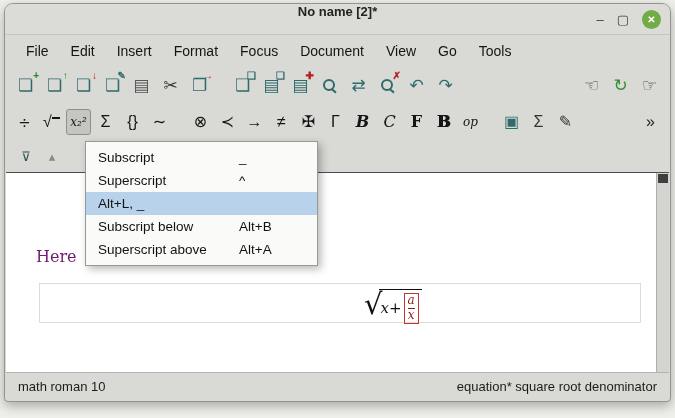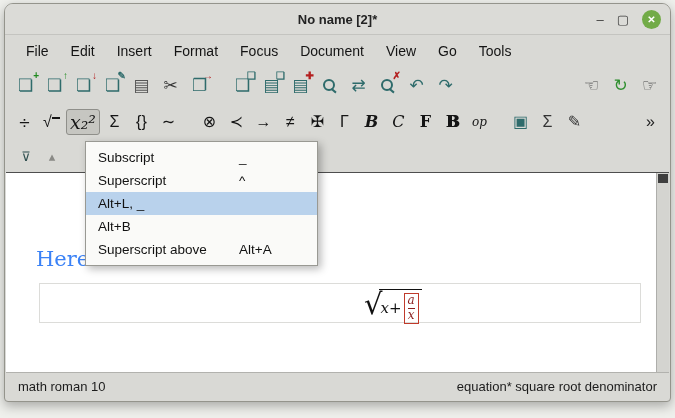--- a/index.html
+++ b/index.html
@@ -4,21 +4,21 @@
 <style>
   *{box-sizing:border-box;margin:0;padding:0}
   html,body{width:675px;height:418px}
   body{background:#eff0ec;font-family:"Liberation Sans",sans-serif;overflow:hidden;position:relative}
 
   .window{position:absolute;left:4px;top:3px;width:667px;height:399px;background:#d9d9d5;
           border:1px solid #94948c;border-radius:9px 9px 4px 4px;
           box-shadow:0 4px 12px rgba(0,0,0,.30);overflow:hidden}
 
   
-  .titlebar{height:31px;position:relative;display:flex;align-items:center;justify-content:center;
+  .titlebar{height:31px;position:relative;display:flex;justify-content:center;
             background:#dbdbd7;border-bottom:1px solid #c4c4c0}
   .title{font-weight:bold;font-size:13px;color:#232323}
   .winctrls{position:absolute;right:9px;top:0;height:100%;display:flex;align-items:center;gap:13px}
   .wc-glyph{font-size:13px;color:#3c3c3c;line-height:1}
   .closebtn{width:19px;height:19px;border-radius:50%;background:#72ab47;color:#fff;
             display:flex;align-items:center;justify-content:center;font-size:10px;font-weight:bold}
 
   
   .menubar{height:32px;display:flex;align-items:center;padding:0 10px}
   .menu-item{padding:6px 11px;font-size:14px;color:#141414;border-radius:3px}
@@ -35,35 +35,35 @@
   .tbi .accent{position:absolute;top:-1px;right:0;font-size:10px;font-weight:bold;line-height:1}
   .mbi{min-width:25px;height:26px;padding:0 3px;font-size:16px;color:#151515}
   .mbi .base{line-height:1}
   .mbi.active{background:#c6c6c1;border:1px solid #8f8f8a}
   .fbi{width:24px;height:22px;font-size:13px;color:#2f4f4f}
   .serifbi{font-family:"DejaVu Serif",serif;font-weight:bold;font-style:italic}
   .serifi{font-family:"DejaVu Serif",serif;font-style:italic}
   .frak{font-family:"DejaVu Serif",serif;font-weight:bold}
   .bb .base{text-shadow:1px 0 0 currentColor}
   .smalltext{font-size:12px;font-style:italic;font-family:"DejaVu Serif",serif}
-  .ital{font-style:italic;font-family:"DejaVu Serif",serif;font-size:19px}
+  .ital{font-style:italic;font-family:"DejaVu Serif",serif;font-size:12px}
   .big{font-size:19px}
   .ovl .base::after{content:"";display:inline-block;width:8px;height:2px;background:#151515;
                     vertical-align:top;margin-top:3px}
   .mag .base{width:15px;height:15px;font-size:0;display:block;position:relative}
   .mag .base::before{content:"";position:absolute;left:1px;top:1px;width:8px;height:8px;
                      border:2px solid #2e6b6b;border-radius:50%}
   .mag .base::after{content:"";position:absolute;left:10px;top:10px;width:6px;height:2px;
                     background:#2e6b6b;transform:rotate(40deg);transform-origin:0 0}
 
   
   .document{position:absolute;left:1px;right:1px;top:168px;bottom:29px;background:#ffffff;
             border-top:1px solid #4e4e4e}
   .here-text{position:absolute;left:30px;top:74px;font-family:"DejaVu Serif",serif;
-             font-size:21px;color:#3b82f6}
+             font-size:16px;color:#701a75}
   .eq-box{position:absolute;left:33px;width:602px;top:110px;height:40px;
           border:1px solid #dcdcd9;background:#fff}
   .formula{position:absolute;left:358px;top:116px;white-space:nowrap}
   .radical{font-size:29px;font-family:"DejaVu Serif",serif;line-height:1;vertical-align:top;
            position:relative;top:1px;color:#111}
   .radicand{display:inline-block;border-top:1.5px solid #111;padding:3px 3px 0 1px;
             margin-left:-3px;vertical-align:top}
   .rx{font-family:"DejaVu Serif",serif;font-style:italic;font-size:15px;color:#111;vertical-align:middle}
   .frac{display:inline-block;vertical-align:middle;text-align:center;border:1px solid #c03a2b;
         padding:0 3px;margin-left:2px}
@@ -281,20 +281,21 @@
         <span class="dd-shortcut">_</span>
       </div>
       <div class="dd-item">
         <span class="dd-label">Superscript</span>
         <span class="dd-shortcut">^</span>
       </div>
       <div class="dd-item selected">
         <span class="dd-shortcut">Alt+L, _</span>
       </div>
       <div class="dd-item">
+        <span class="dd-label">Subscript below</span>
         <span class="dd-shortcut">Alt+B</span>
       </div>
       <div class="dd-item">
         <span class="dd-label">Superscript above</span>
         <span class="dd-shortcut">Alt+A</span>
       </div>
     </div>
 
   <div class="statusbar">
     <span>math roman 10</span>

